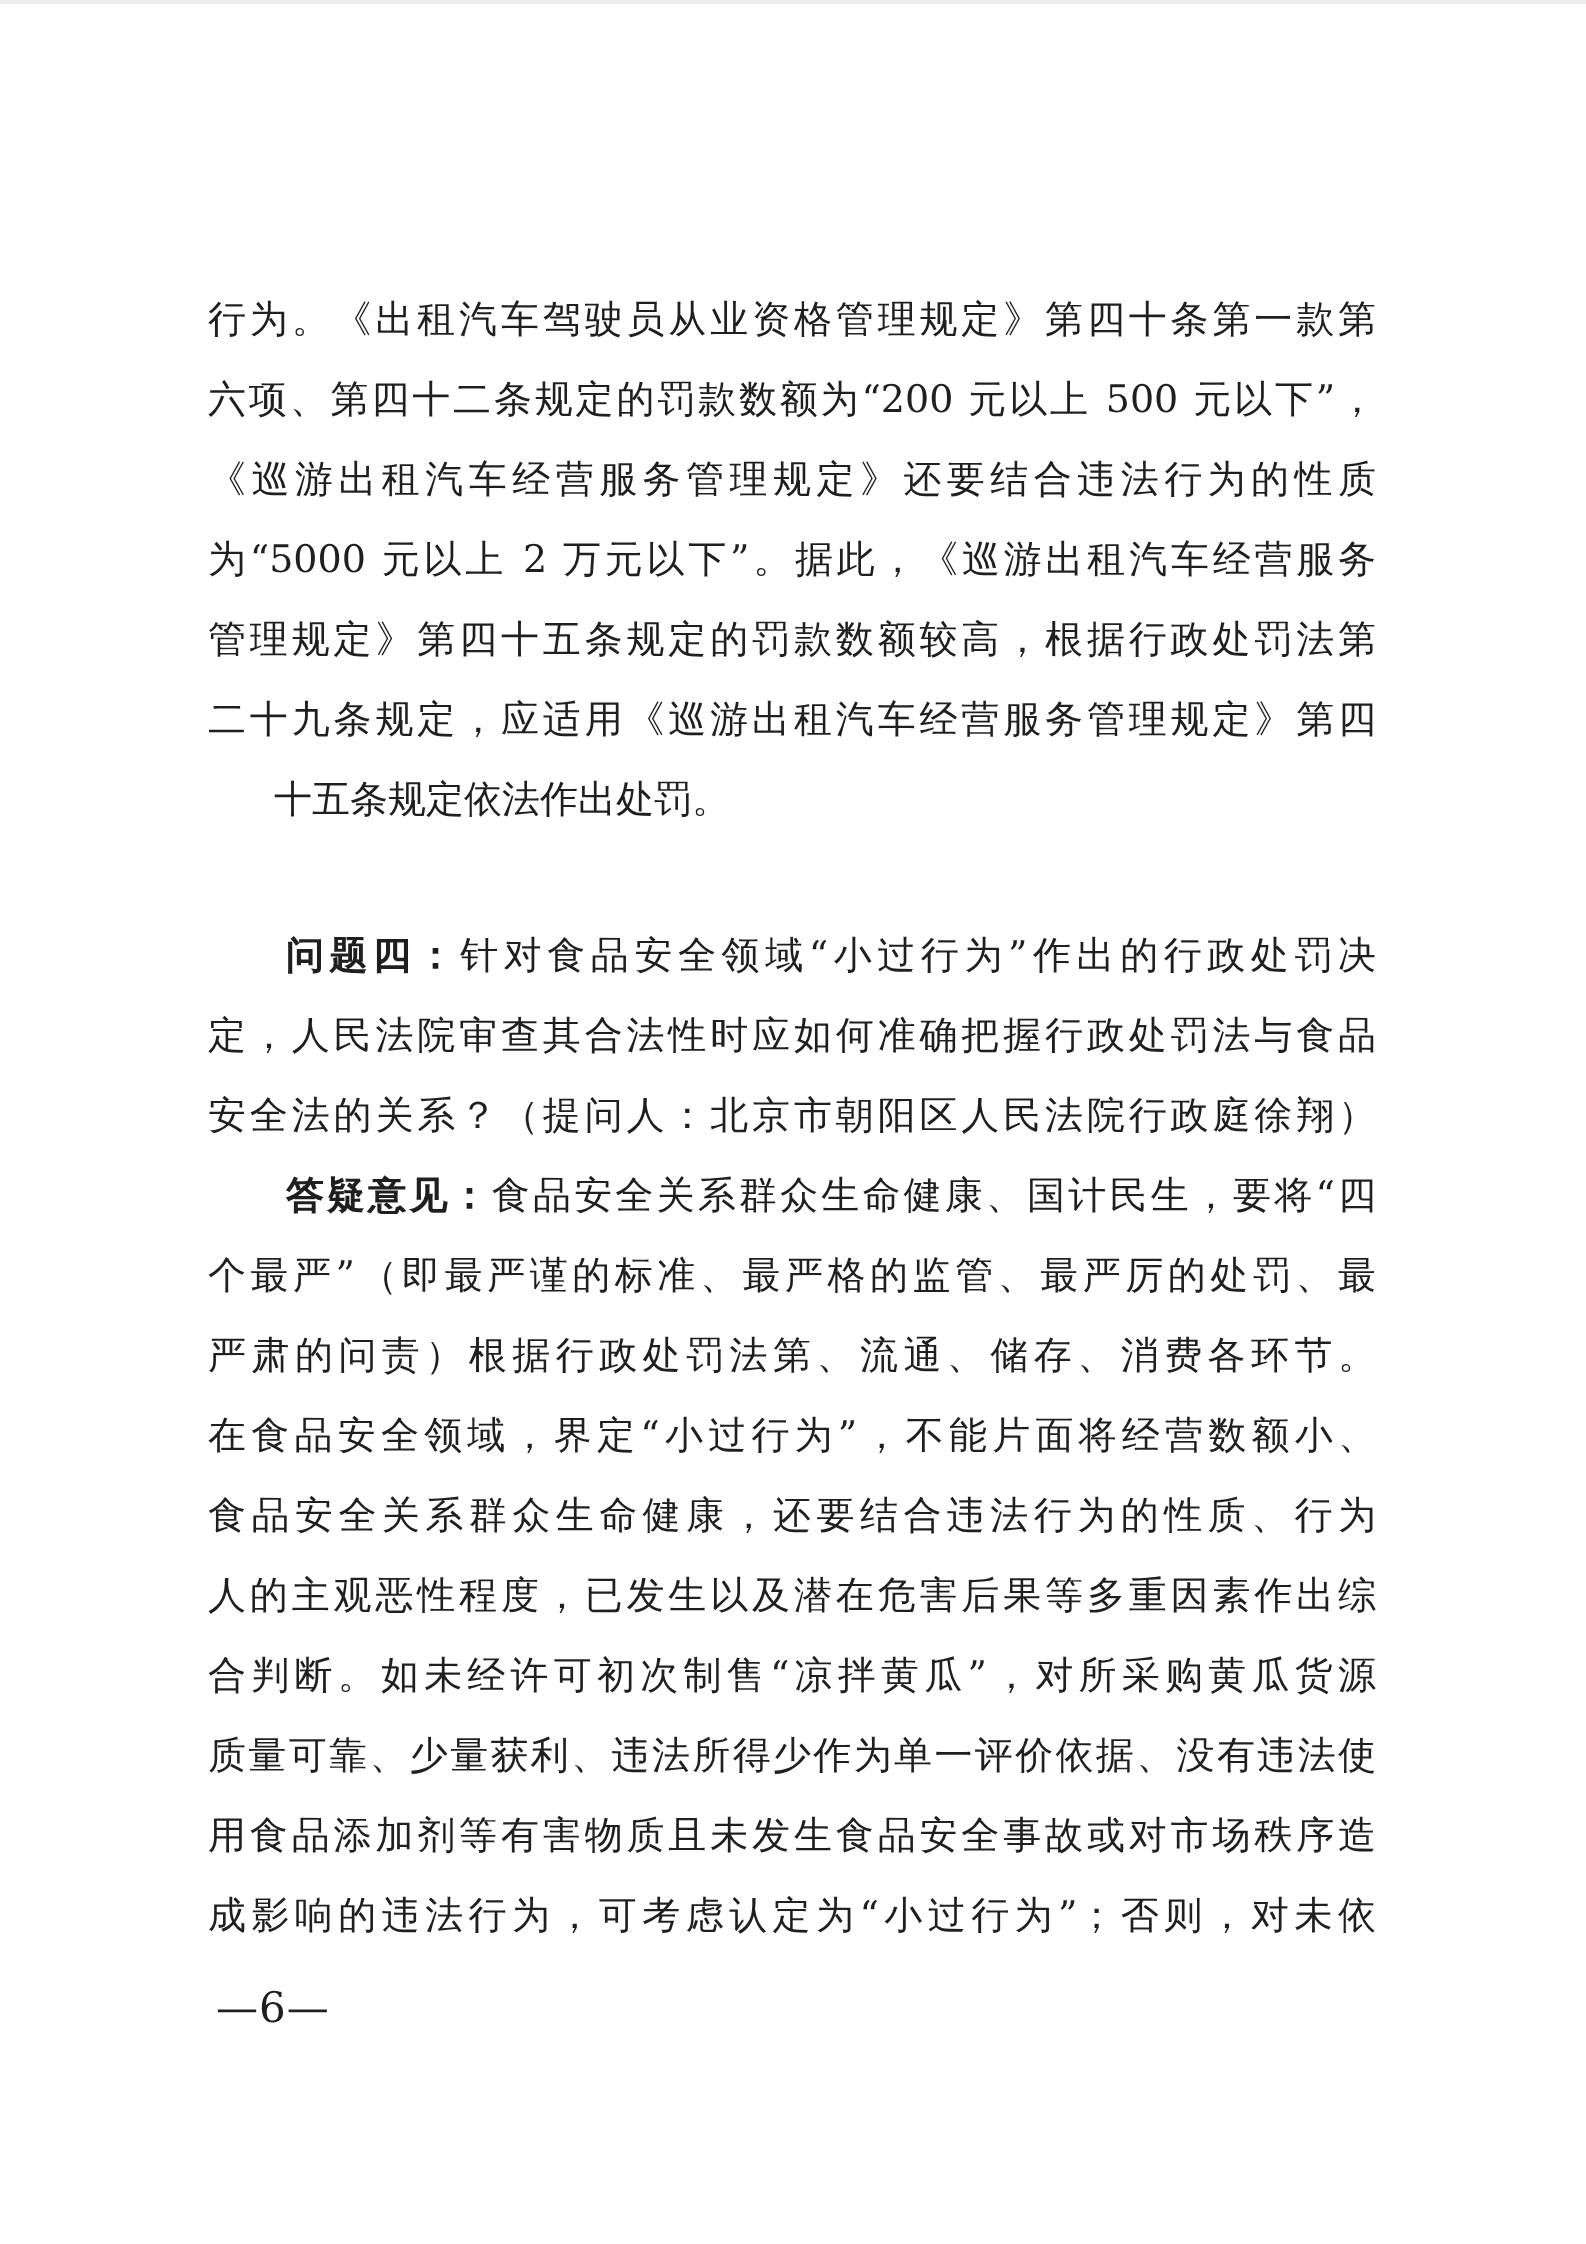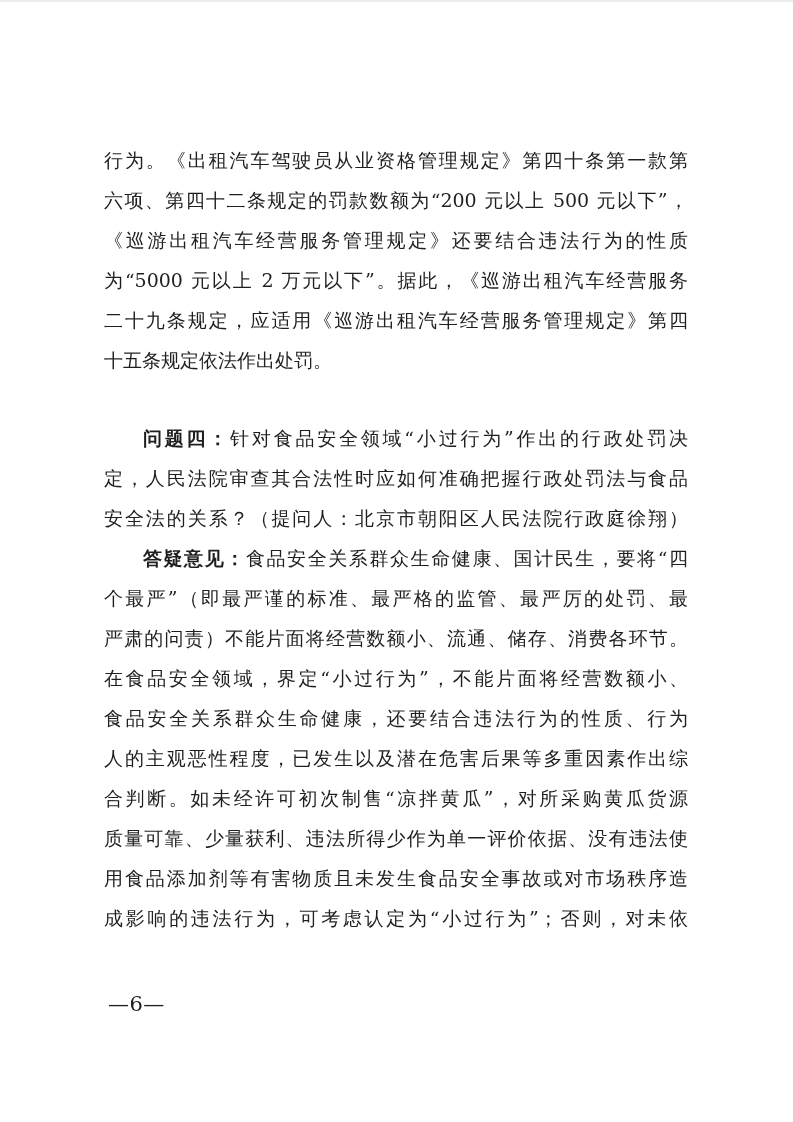--- a/index.html
+++ b/index.html
@@ -35,20 +35,21 @@
   .line {
     height: 40px;
     line-height: 40px;
     text-align: justify;
     text-align-last: justify;
     white-space: normal;
   }
   .line.no-stretch {
     text-align: right;
     text-align-last: left;
+    margin-left: 33px;
   }
   .line.indent { text-indent: 2.05em; }
   .para.spaced { margin-top: 38px; }
   .label-bold {
     font-weight: 700;
     font-family: "DejaVu Sans", "Liberation Sans", sans-serif;
   }
   .footer-page-number {
     position: absolute;
     left: 108px;
@@ -65,34 +66,35 @@
 <div class="page">
   <div class="scan-edge"></div>
 
   <div class="text-block">
 
     <div class="para">
       <div class="line">行为。《出租汽车驾驶员从业资格管理规定》第四十条第一款第</div>
       <div class="line">六项、第四十二条规定的罚款数额为“200 元以上 500 元以下”，</div>
       <div class="line">《巡游出租汽车经营服务管理规定》还要结合违法行为的性质</div>
       <div class="line">为“5000 元以上 2 万元以下”。据此，《巡游出租汽车经营服务</div>
+      <div class="line">管理规定》第四十五条规定的罚款数额较高，根据行政处罚法第</div>
       <div class="line">二十九条规定，应适用《巡游出租汽车经营服务管理规定》第四</div>
       <div class="line no-stretch">十五条规定依法作出处罚。</div>
     </div>
 
     <div class="para spaced">
       <div class="line indent"><span class="label-bold">问题四：</span><span>针对食品安全领域“小过行为”作出的行政处罚决</span></div>
       <div class="line">定，人民法院审查其合法性时应如何准确把握行政处罚法与食品</div>
       <div class="line">安全法的关系？（提问人：北京市朝阳区人民法院行政庭徐翔）</div>
     </div>
 
     <div class="para">
       <div class="line indent"><span class="label-bold">答疑意见：</span><span>食品安全关系群众生命健康、国计民生，要将“四</span></div>
       <div class="line">个最严”（即最严谨的标准、最严格的监管、最严厉的处罚、最</div>
-      <div class="line">严肃的问责）不能片面将经营数额小、流通、储存、消费各环节。</div>
+      <div class="line">严肃的问责）根据行政处罚法第、流通、储存、消费各环节。</div>
       <div class="line">在食品安全领域，界定“小过行为”，不能片面将经营数额小、</div>
       <div class="line">食品安全关系群众生命健康，还要结合违法行为的性质、行为</div>
       <div class="line">人的主观恶性程度，已发生以及潜在危害后果等多重因素作出综</div>
       <div class="line">合判断。如未经许可初次制售“凉拌黄瓜”，对所采购黄瓜货源</div>
       <div class="line">质量可靠、少量获利、违法所得少作为单一评价依据、没有违法使</div>
       <div class="line">用食品添加剂等有害物质且未发生食品安全事故或对市场秩序造</div>
       <div class="line">成影响的违法行为，可考虑认定为“小过行为”；否则，对未依</div>
     </div>
 
   </div>

